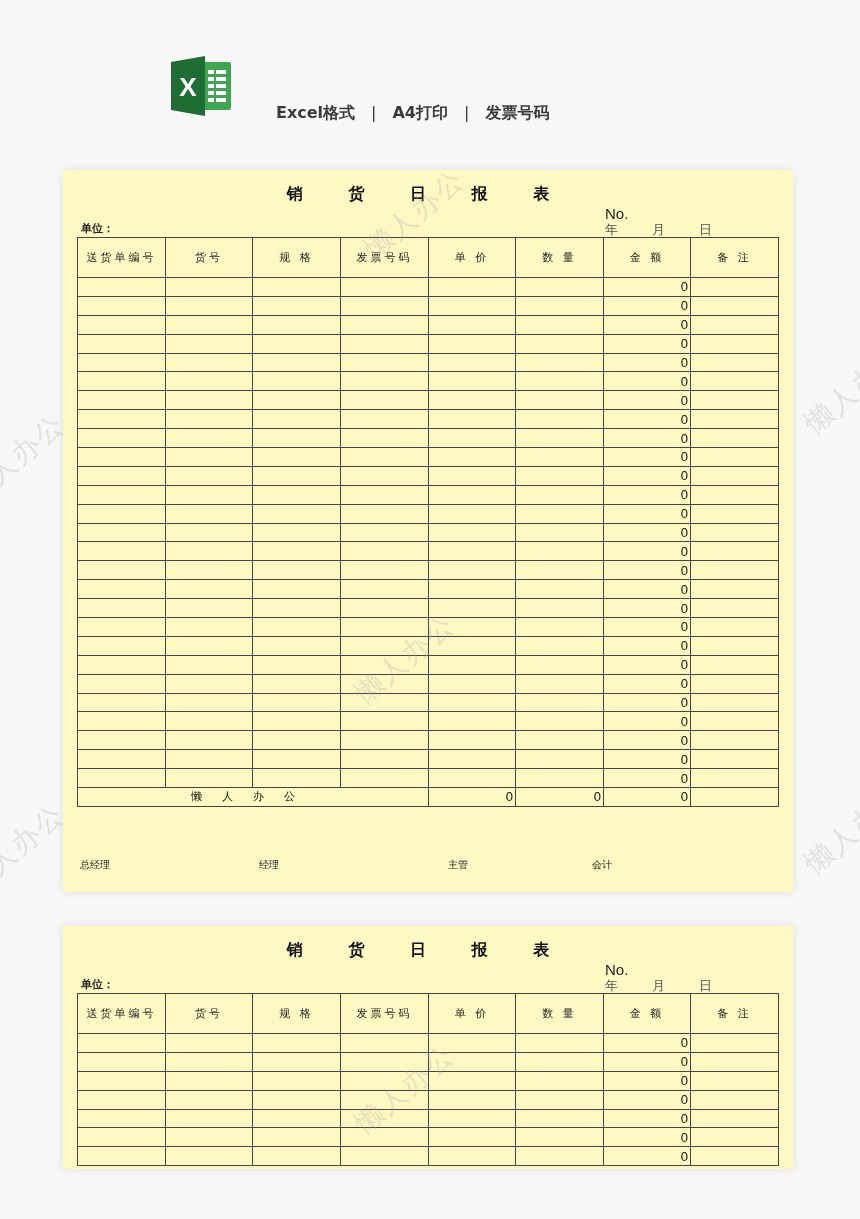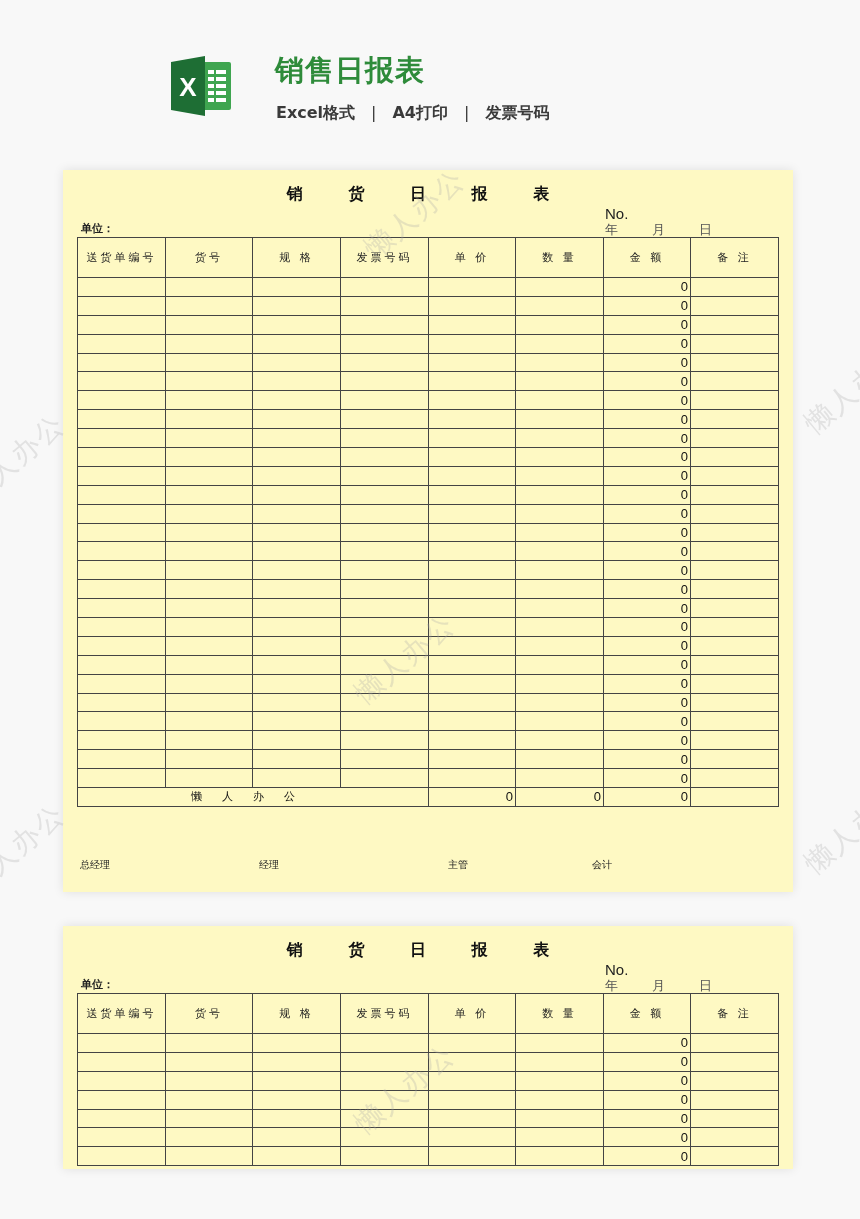--- a/index.html
+++ b/index.html
@@ -82,21 +82,20 @@
       <rect x="37" y="28" width="6" height="4"></rect>
         <rect x="45" y="28" width="10" height="4"></rect>
       <rect x="37" y="35" width="6" height="4"></rect>
         <rect x="45" y="35" width="10" height="4"></rect>
       <rect x="37" y="42" width="6" height="4"></rect>
         <rect x="45" y="42" width="10" height="4"></rect>
     </g>
     <polygon points="0,6 34,0 34,60 0,54" fill="#1e6e34"></polygon>
     <text x="17" y="40" text-anchor="middle" font-family="Liberation Sans, sans-serif" font-weight="bold" font-size="26" fill="#ffffff">X</text>
   </svg>
-  <div class="banner-title">销售日报表</div>
   <div class="banner-sub">
     <span>Excel格式</span><span class="sep">|</span><span>A4打印</span><span class="sep">|</span><span>发票号码</span>
   </div>
 </div>
 
 <div class="page p1">
   <div class="doc-title">销 货 日 报 表</div>
   <div class="unit-label">单位：</div>
   <div class="no-label">No.</div>
   <div class="date-y">年</div>

